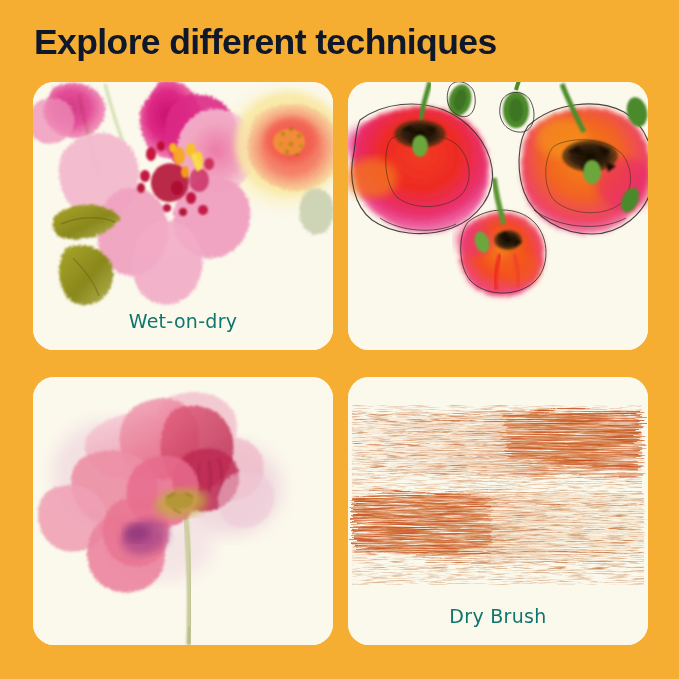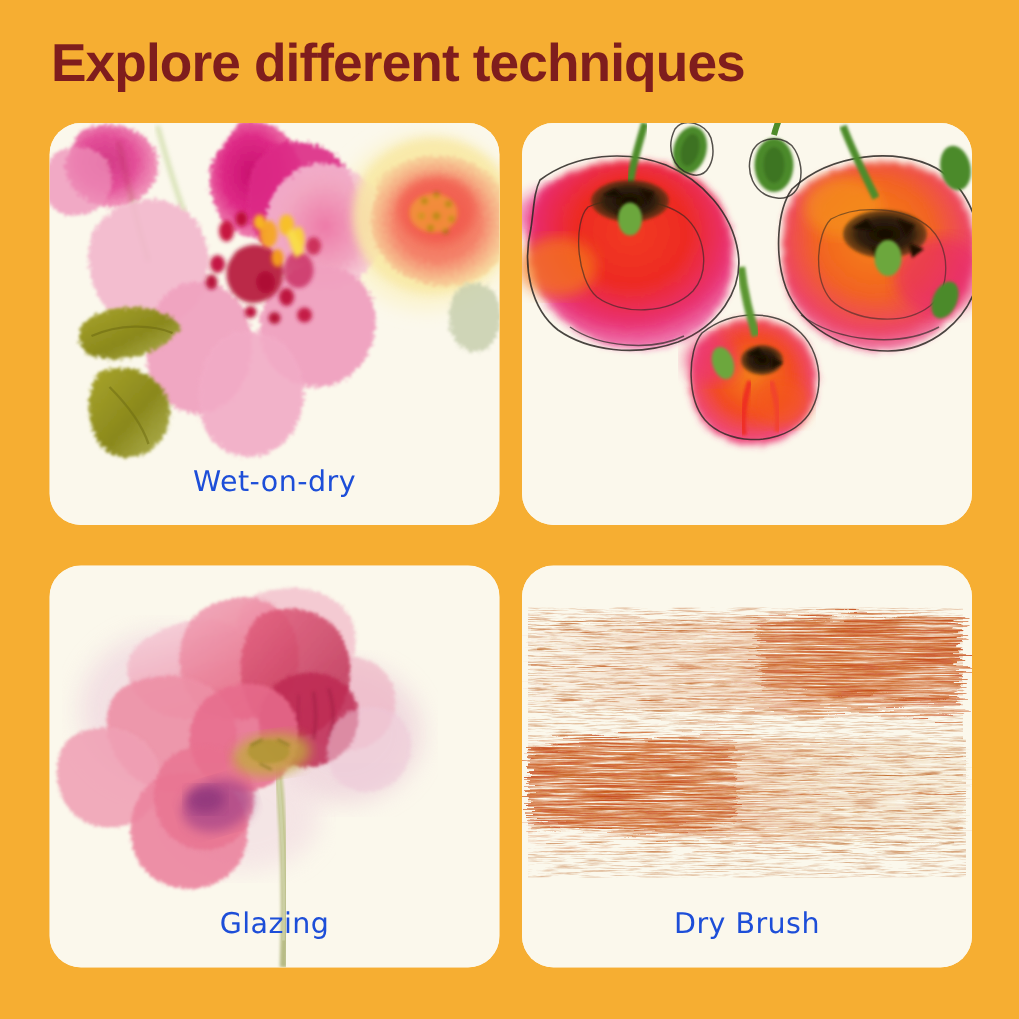--- a/index.html
+++ b/index.html
@@ -25,21 +25,21 @@
   
   #page-title {
     position: absolute;
     left: 34px;
     top: 19px;
     width: 620px;
     height: 46px;
     font-size: 35.5px;
     font-weight: 700;
     letter-spacing: -0.6px;
-    color: #7f1d1d;
+    color: #0f172a;
     line-height: 46px;
     white-space: nowrap;
   }
 
   
   #cards-grid {
     position: absolute;
     left: 33px;
     top: 82px;
     width: 615px;
@@ -68,21 +68,21 @@
 
   .card-label {
     position: absolute;
     left: 0;
     bottom: 18px;
     width: 100%;
     text-align: center;
     font-family: "DejaVu Sans", sans-serif;
     font-size: 19px;
     letter-spacing: 0.3px;
-    color: #1d4ed8;
+    color: #0f766e;
     z-index: 6;
     pointer-events: none;
   }
 
   svg.art-svg { display: block; width: 100%; height: 100%; }
 </style>
 </head>
 <body>
 
 <div id="poster">
@@ -403,21 +403,20 @@
           <ellipse cx="146" cy="124" rx="14" ry="8" fill="#AE9430" opacity="0.75" filter="url(#gz-tiny)"></ellipse>
           <g filter="url(#gz-tiny)" opacity="0.85">
             <path d="M 134 120 L 142 116" stroke="#8C7A24" stroke-width="1.6"></path>
             <path d="M 152 116 L 160 120" stroke="#8C7A24" stroke-width="1.6"></path>
             <path d="M 140 132 L 148 136" stroke="#8C7A24" stroke-width="1.4"></path>
           </g>
 
           <path d="M 204 96 C 232 88 248 110 238 134 C 228 156 198 156 188 138 C 180 122 188 100 204 96 Z" fill="#EEC8D8" opacity="0.55" filter="url(#gz-rough)"></path>
         </svg>
       </div>
-      <div class="card-label">Glazing</div>
     </div>
 
     <div class="card">
       <div class="art">
         <svg class="art-svg" viewBox="0 0 300 268" preserveAspectRatio="xMidYMid slice">
           <defs>
 
             <filter id="db-dry" x="-10%" y="-30%" width="120%" height="160%">
               <feTurbulence type="fractalNoise" baseFrequency="0.012 0.75" numOctaves="4" seed="5" result="t"></feTurbulence>
               <feDisplacementMap in="SourceGraphic" in2="t" scale="26" xChannelSelector="R" yChannelSelector="G" result="d"></feDisplacementMap>

